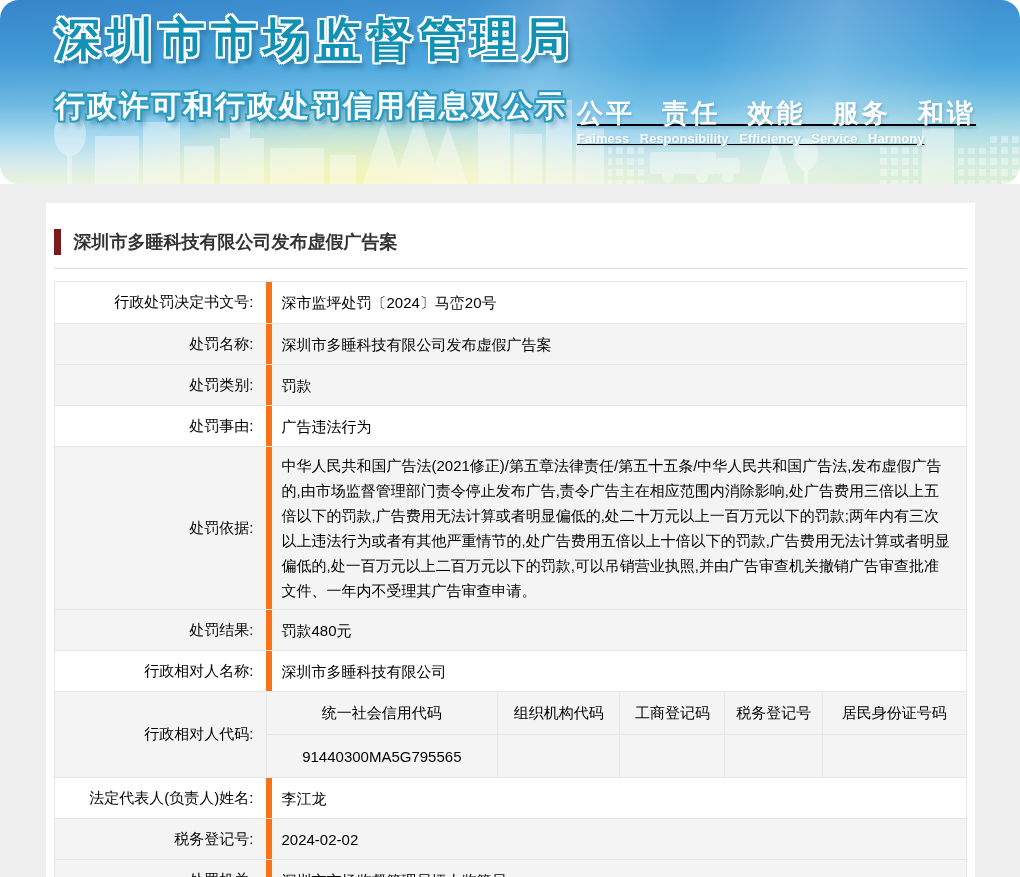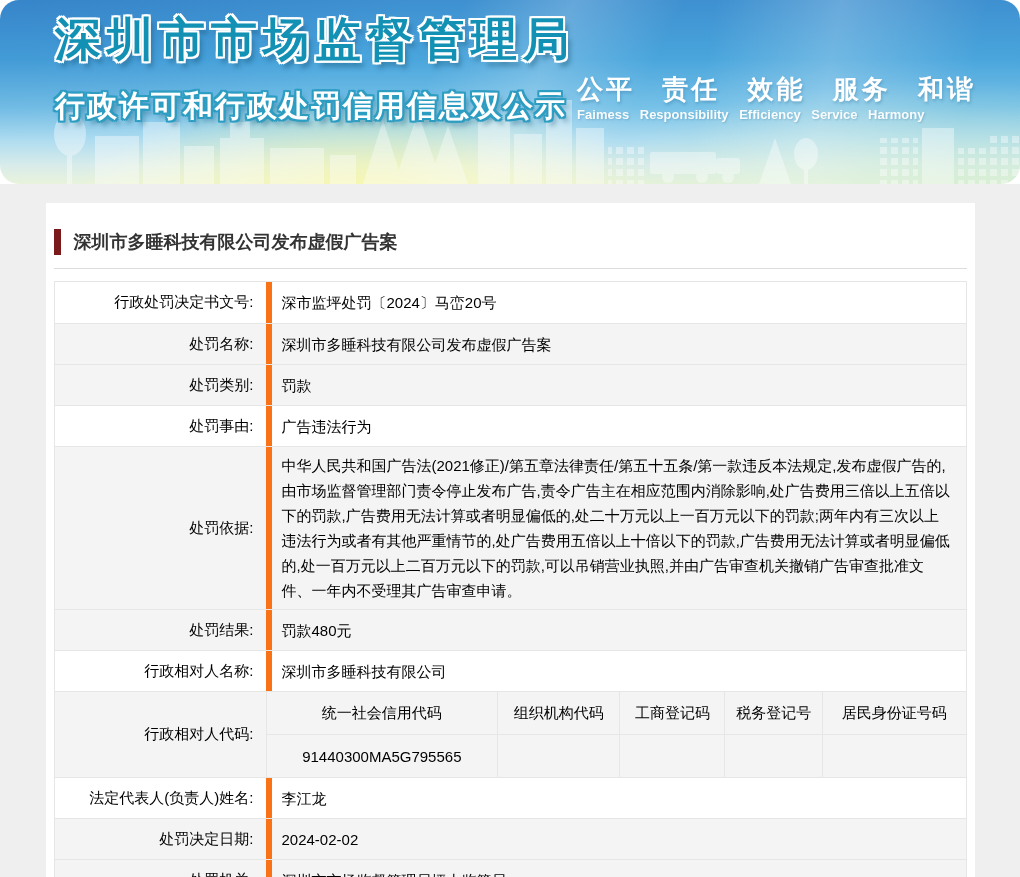--- a/index.html
+++ b/index.html
@@ -31,21 +31,21 @@
       0 -2px 0 #fff, 0 2px 0 #fff, -2px 0 0 #fff, 2px 0 0 #fff,
       4px 6px 5px rgba(15,75,105,0.45);
   }
   .site-subtitle {
     margin-top:15px; font-size:30px; font-weight:bold; letter-spacing:2px; color:#ffffff;
     text-shadow:
       -2px -2px 0 #2d9dc2, 2px -2px 0 #2d9dc2, -2px 2px 0 #2d9dc2, 2px 2px 0 #2d9dc2,
       0 -2px 0 #2d9dc2, 0 2px 0 #2d9dc2, -2px 0 0 #2d9dc2, 2px 0 0 #2d9dc2,
       4px 5px 5px rgba(20,85,115,0.5);
   }
-  .banner-right { position:absolute; right:44px; top:72px; }
+  .banner-right { position:absolute; right:44px; top:96px;text-decoration:underline; }
   .slogan-cn {
     font-size:26px; font-weight:bold; color:#ffffff; word-spacing:17px; letter-spacing:3px;
     text-shadow:1px 2px 3px rgba(40,110,150,0.35);
   }
   .slogan-en {
     font-size:13px; font-weight:bold; color:rgba(255,255,255,0.95);
     word-spacing:7px; text-shadow:1px 1px 2px rgba(40,110,150,0.3);
   }
 
   
@@ -175,21 +175,21 @@
         <div class="cell-value">罚款</div>
       </div>
 
       <div class="row">
         <div class="cell-label">处罚事由:</div>
         <div class="cell-value">广告违法行为</div>
       </div>
 
       <div class="row shaded">
         <div class="cell-label">处罚依据:</div>
-        <div class="cell-value long-text">中华人民共和国广告法(2021修正)/第五章法律责任/第五十五条/第一款违反本法规定,发布虚假广告的,由市场监督管理部门责令停止发布广告,责令广告主在相应范围内消除影响,处广告费用三倍以上五倍以下的罚款,广告费用无法计算或者明显偏低的,处二十万元以上一百万元以下的罚款;两年内有三次以上违法行为或者有其他严重情节的,处广告费用五倍以上十倍以下的罚款,广告费用无法计算或者明显偏低的,处一百万元以上二百万元以下的罚款,可以吊销营业执照,并由广告审查机关撤销广告审查批准文件、一年内不受理其广告审查申请。</div>
+        <div class="cell-value long-text">中华人民共和国广告法(2021修正)/第五章法律责任/第五十五条/中华人民共和国广告法,发布虚假广告的,由市场监督管理部门责令停止发布广告,责令广告主在相应范围内消除影响,处广告费用三倍以上五倍以下的罚款,广告费用无法计算或者明显偏低的,处二十万元以上一百万元以下的罚款;两年内有三次以上违法行为或者有其他严重情节的,处广告费用五倍以上十倍以下的罚款,广告费用无法计算或者明显偏低的,处一百万元以上二百万元以下的罚款,可以吊销营业执照,并由广告审查机关撤销广告审查批准文件、一年内不受理其广告审查申请。</div>
       </div>
 
       <div class="row shaded">
         <div class="cell-label">处罚结果:</div>
         <div class="cell-value">罚款480元</div>
       </div>
 
       <div class="row">
         <div class="cell-label">行政相对人名称:</div>
         <div class="cell-value">深圳市多睡科技有限公司</div>
@@ -214,21 +214,21 @@
           </div>
         </div>
       </div>
 
       <div class="row">
         <div class="cell-label">法定代表人(负责人)姓名:</div>
         <div class="cell-value">李江龙</div>
       </div>
 
       <div class="row shaded">
-        <div class="cell-label">处罚决定日期:</div>
+        <div class="cell-label">税务登记号:</div>
         <div class="cell-value">2024-02-02</div>
       </div>
 
       <div class="row shaded">
         <div class="cell-label">处罚机关:</div>
         <div class="cell-value">深圳市市场监督管理局坪山监管局</div>
       </div>
 
     </div>
   </div>

